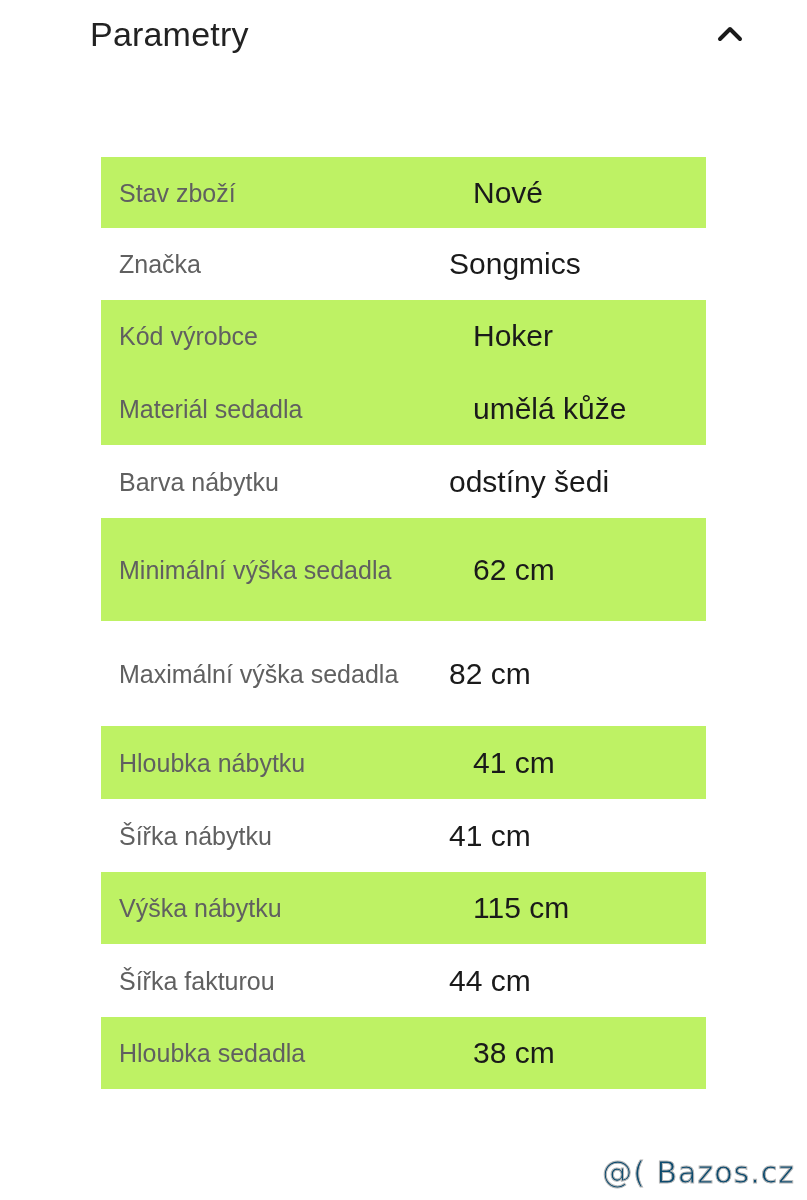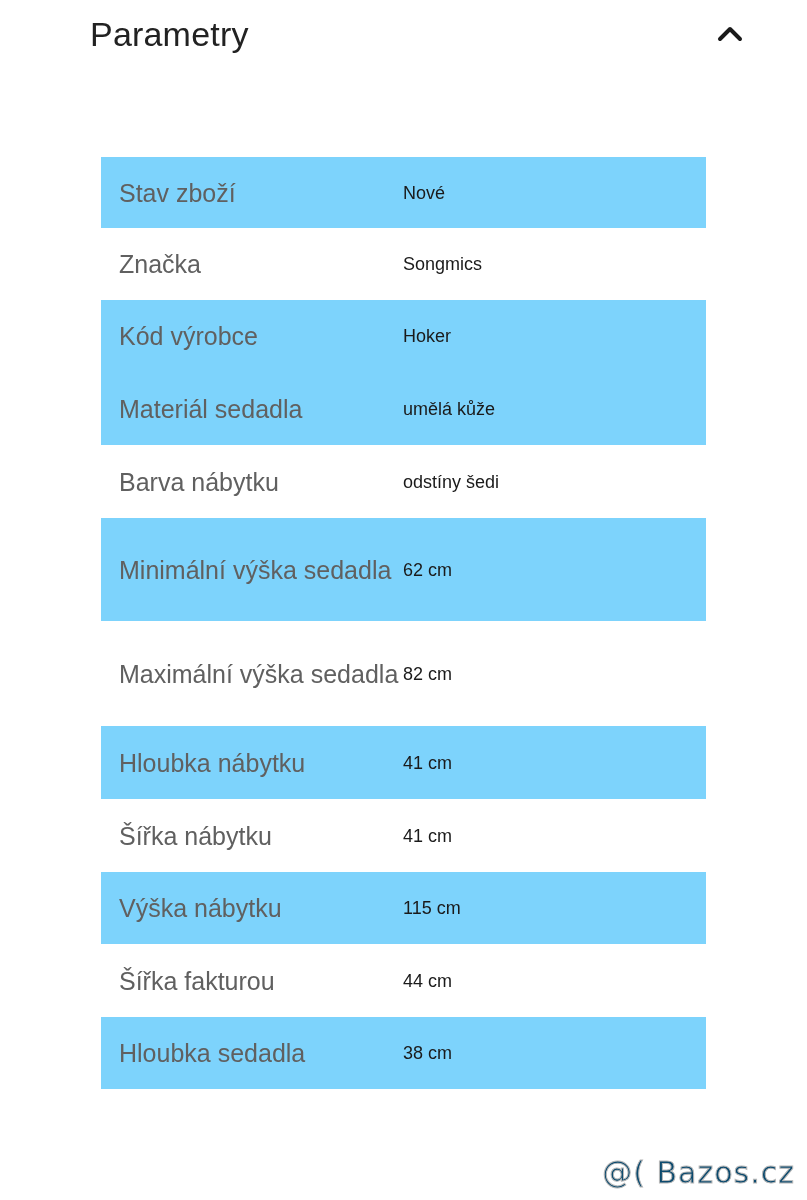--- a/index.html
+++ b/index.html
@@ -6,24 +6,24 @@
   body { width: 807px; height: 1200px; position: relative; overflow: hidden;
          font-family: "Liberation Sans", "DejaVu Sans", sans-serif; }
   .header { position: absolute; left: 52px; top: 12px; right: 40px; height: 50px; margin-left: 38px; }
   .title { position: absolute; left: 0; top: 0; font-size: 34px; color: #222222;
            letter-spacing: 0.2px; line-height: 44px; }
   .toggle { position: absolute; right: 20px; top: 6px; width: 34px; height: 30px;
             cursor: pointer; display: flex; align-items: center; justify-content: center; }
   .toggle svg { width: 26px; height: 18px; }
   .table { position: absolute; left: 101px; top: 157px; width: 605px; }
   .row { display: flex; align-items: center; box-sizing: border-box; }
-  .row.shaded { background: #7dd3fc; }
+  .row.shaded { background: #bef264; gap: 24px; }
   .row .label { width: 302px; padding-left: 18px; box-sizing: border-box;
                 font-size: 25px; color: #606060; line-height: 32px; }
-  .row .value { flex: 1; font-size: 18px; color: #1a1a1a; line-height: 32px; }
+  .row .value { flex: 1; font-size: 30px; color: #1a1a1a; line-height: 32px; margin-left: 46px; }
   .watermark { position: absolute; right: 12px; bottom: 10px; font-size: 30px;
                color: #0c4a6e; -webkit-text-stroke: 1px #b8b8b8; letter-spacing: 1px;
                font-family: "DejaVu Sans", sans-serif; }
 </style>
 </head>
 <body>
 
 <div class="header">
   <div class="title">Parametry</div>
   <div class="toggle">

